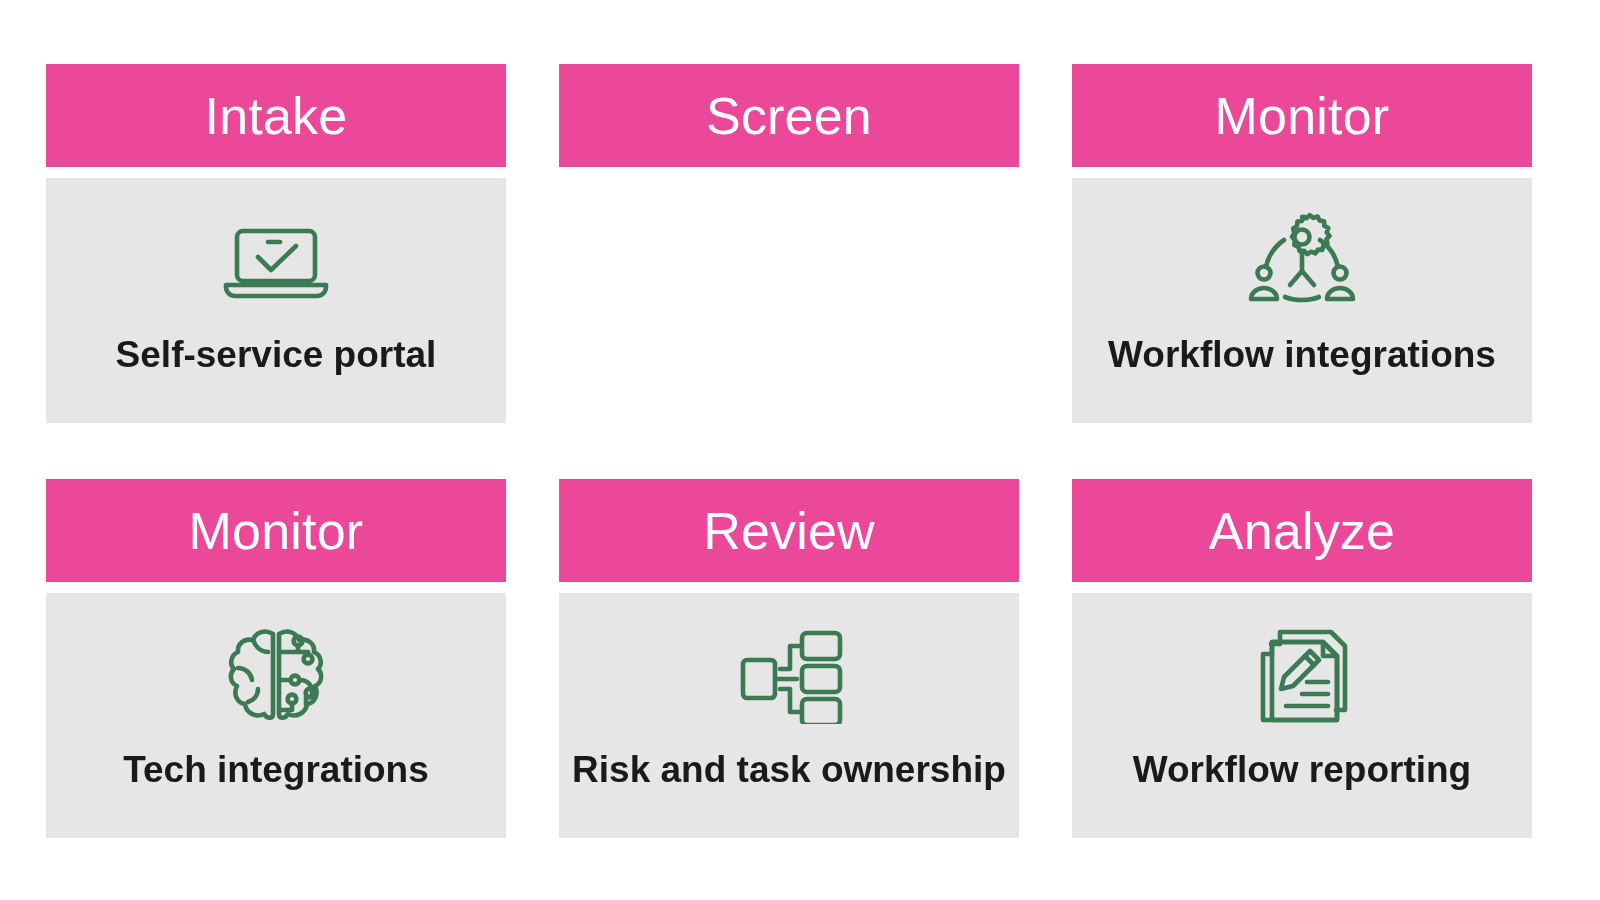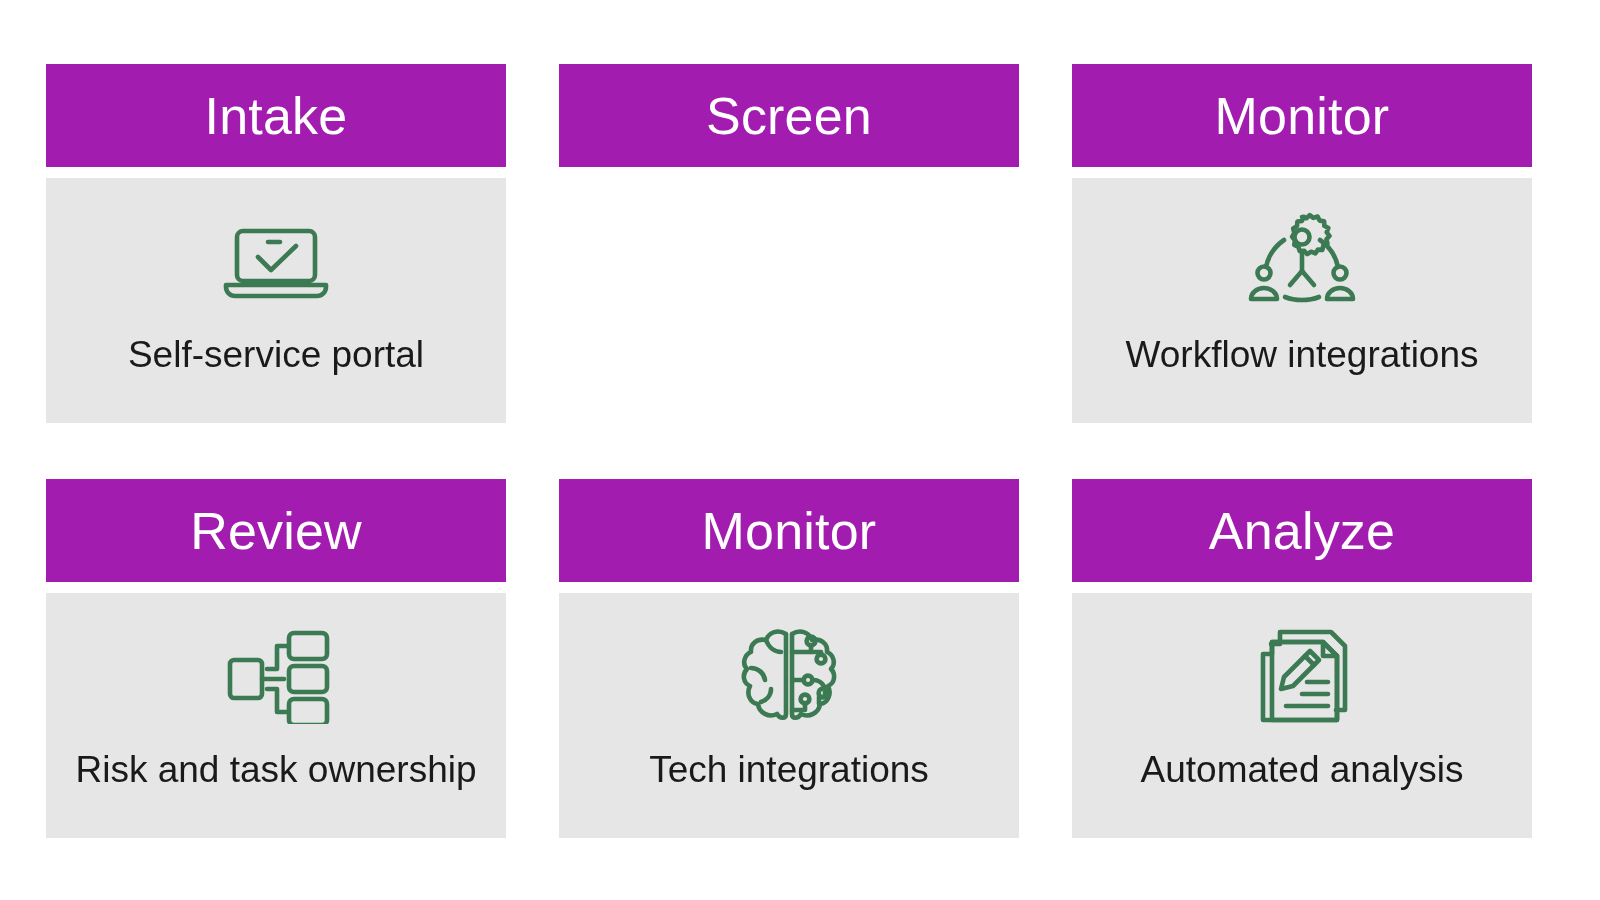--- a/index.html
+++ b/index.html
@@ -28,21 +28,21 @@
     align-content: start;
     justify-content: start;
   }
   .card {
     display: flex;
     flex-direction: column;
     width: 460px;
   }
   .card-header {
     height: 103px;
-    background: #a21caf;
+    background: #ec4899;
     display: flex;
     align-items: center;
     justify-content: center;
     flex: 0 0 auto;
   }
   .card-title {
     color: #ffffff;
     font-size: 52px;
     font-weight: 400;
     line-height: 1;
@@ -68,21 +68,21 @@
     justify-content: center;
   }
   .icon-wrap svg {
     display: block;
     width: 116px;
     height: 100px;
   }
   .card-caption {
     margin-top: 22px;
     font-size: 37px;
-    font-weight: 400;
+    font-weight: 700;
     color: #1a1a1a;
     line-height: 1.1;
     text-align: center;
     white-space: nowrap;
   }
   .ico {
     fill: none;
     stroke: #3b7a52;
     stroke-width: 4.6;
     stroke-linecap: round;
@@ -143,40 +143,20 @@
           <line class="ico" x1="58" y1="62" x2="70" y2="76" stroke-width="5"></line>
 
           <circle class="ico" cx="20" cy="64" r="6.5" stroke-width="5"></circle>
           <path class="ico" stroke-width="5" d="M7 90 a13 11 0 0 1 26 0 Z"></path>
 
           <circle class="ico" cx="96" cy="64" r="6.5" stroke-width="5"></circle>
           <path class="ico" stroke-width="5" d="M83 90 a13 11 0 0 1 26 0 Z"></path>
         </svg>
       </div>
       <div class="card-caption">Workflow integrations</div>
-    </div>
-  </div>
-
-  <div class="card">
-    <div class="card-header">
-      <div class="card-title">Review</div>
-    </div>
-    <div class="card-body">
-      <div class="icon-wrap">
-        <svg viewBox="0 0 116 100" aria-hidden="true">
-          <rect class="ico" x="12" y="36" width="32" height="38" rx="4" stroke-width="5.4"></rect>
-          <rect class="ico" x="71" y="9" width="38" height="26" rx="5" stroke-width="5.4"></rect>
-          <rect class="ico" x="71" y="42" width="38" height="26" rx="5" stroke-width="5.4"></rect>
-          <rect class="ico" x="71" y="75" width="38" height="26" rx="5" stroke-width="5.4"></rect>
-          <line class="ico" x1="44" y1="55" x2="66" y2="55" stroke-width="5.4"></line>
-          <polyline class="ico" points="49,45 59,45 59,22 69,22" stroke-width="5.4"></polyline>
-          <polyline class="ico" points="49,65 59,65 59,88 69,88" stroke-width="5.4"></polyline>
-        </svg>
-      </div>
-      <div class="card-caption">Risk and task ownership</div>
     </div>
   </div>
 
   <div class="card">
     <div class="card-header">
       <div class="card-title">Monitor</div>
     </div>
     <div class="card-body">
       <div class="icon-wrap">
         <svg viewBox="0 0 116 100" aria-hidden="true">
@@ -205,20 +185,40 @@
           <polyline class="ico" stroke-width="4.2" points="88,80 88,73 92,73"></polyline>
           <circle class="ico" cx="92" cy="69" r="4.4" stroke-width="4.2"></circle>
         </svg>
       </div>
       <div class="card-caption">Tech integrations</div>
     </div>
   </div>
 
   <div class="card">
     <div class="card-header">
+      <div class="card-title">Review</div>
+    </div>
+    <div class="card-body">
+      <div class="icon-wrap">
+        <svg viewBox="0 0 116 100" aria-hidden="true">
+          <rect class="ico" x="12" y="36" width="32" height="38" rx="4" stroke-width="5.4"></rect>
+          <rect class="ico" x="71" y="9" width="38" height="26" rx="5" stroke-width="5.4"></rect>
+          <rect class="ico" x="71" y="42" width="38" height="26" rx="5" stroke-width="5.4"></rect>
+          <rect class="ico" x="71" y="75" width="38" height="26" rx="5" stroke-width="5.4"></rect>
+          <line class="ico" x1="44" y1="55" x2="66" y2="55" stroke-width="5.4"></line>
+          <polyline class="ico" points="49,45 59,45 59,22 69,22" stroke-width="5.4"></polyline>
+          <polyline class="ico" points="49,65 59,65 59,88 69,88" stroke-width="5.4"></polyline>
+        </svg>
+      </div>
+      <div class="card-caption">Risk and task ownership</div>
+    </div>
+  </div>
+
+  <div class="card">
+    <div class="card-header">
       <div class="card-title">Analyze</div>
     </div>
     <div class="card-body">
       <div class="icon-wrap">
         <svg viewBox="0 0 116 100" aria-hidden="true">
 
           <path class="ico" stroke-width="5" d="M27 20 H36 V8 H87 l14 14 V86 H92"></path>
 
           <path class="ico" stroke-width="5" d="M19 30 H28 V18 H79 l14 14 V96 H19 Z"></path>
 
@@ -226,17 +226,17 @@
           <polyline class="ico" stroke-width="5" points="79,18 79,32 93,32"></polyline>
 
           <path class="ico" stroke-width="5" d="M66 27 l9 9 -26 26 -12 3 3 -12 Z"></path>
           <line class="ico" x1="61" y1="32" x2="70" y2="41" stroke-width="5"></line>
 
           <line class="ico" x1="63" y1="58" x2="84" y2="58" stroke-width="5"></line>
           <line class="ico" x1="58" y1="70" x2="84" y2="70" stroke-width="5"></line>
           <line class="ico" x1="42" y1="82" x2="84" y2="82" stroke-width="5"></line>
         </svg>
       </div>
-      <div class="card-caption">Automated analysis</div>
+      <div class="card-caption">Workflow reporting</div>
     </div>
   </div>
 
 </div>
 
 </body></html>

